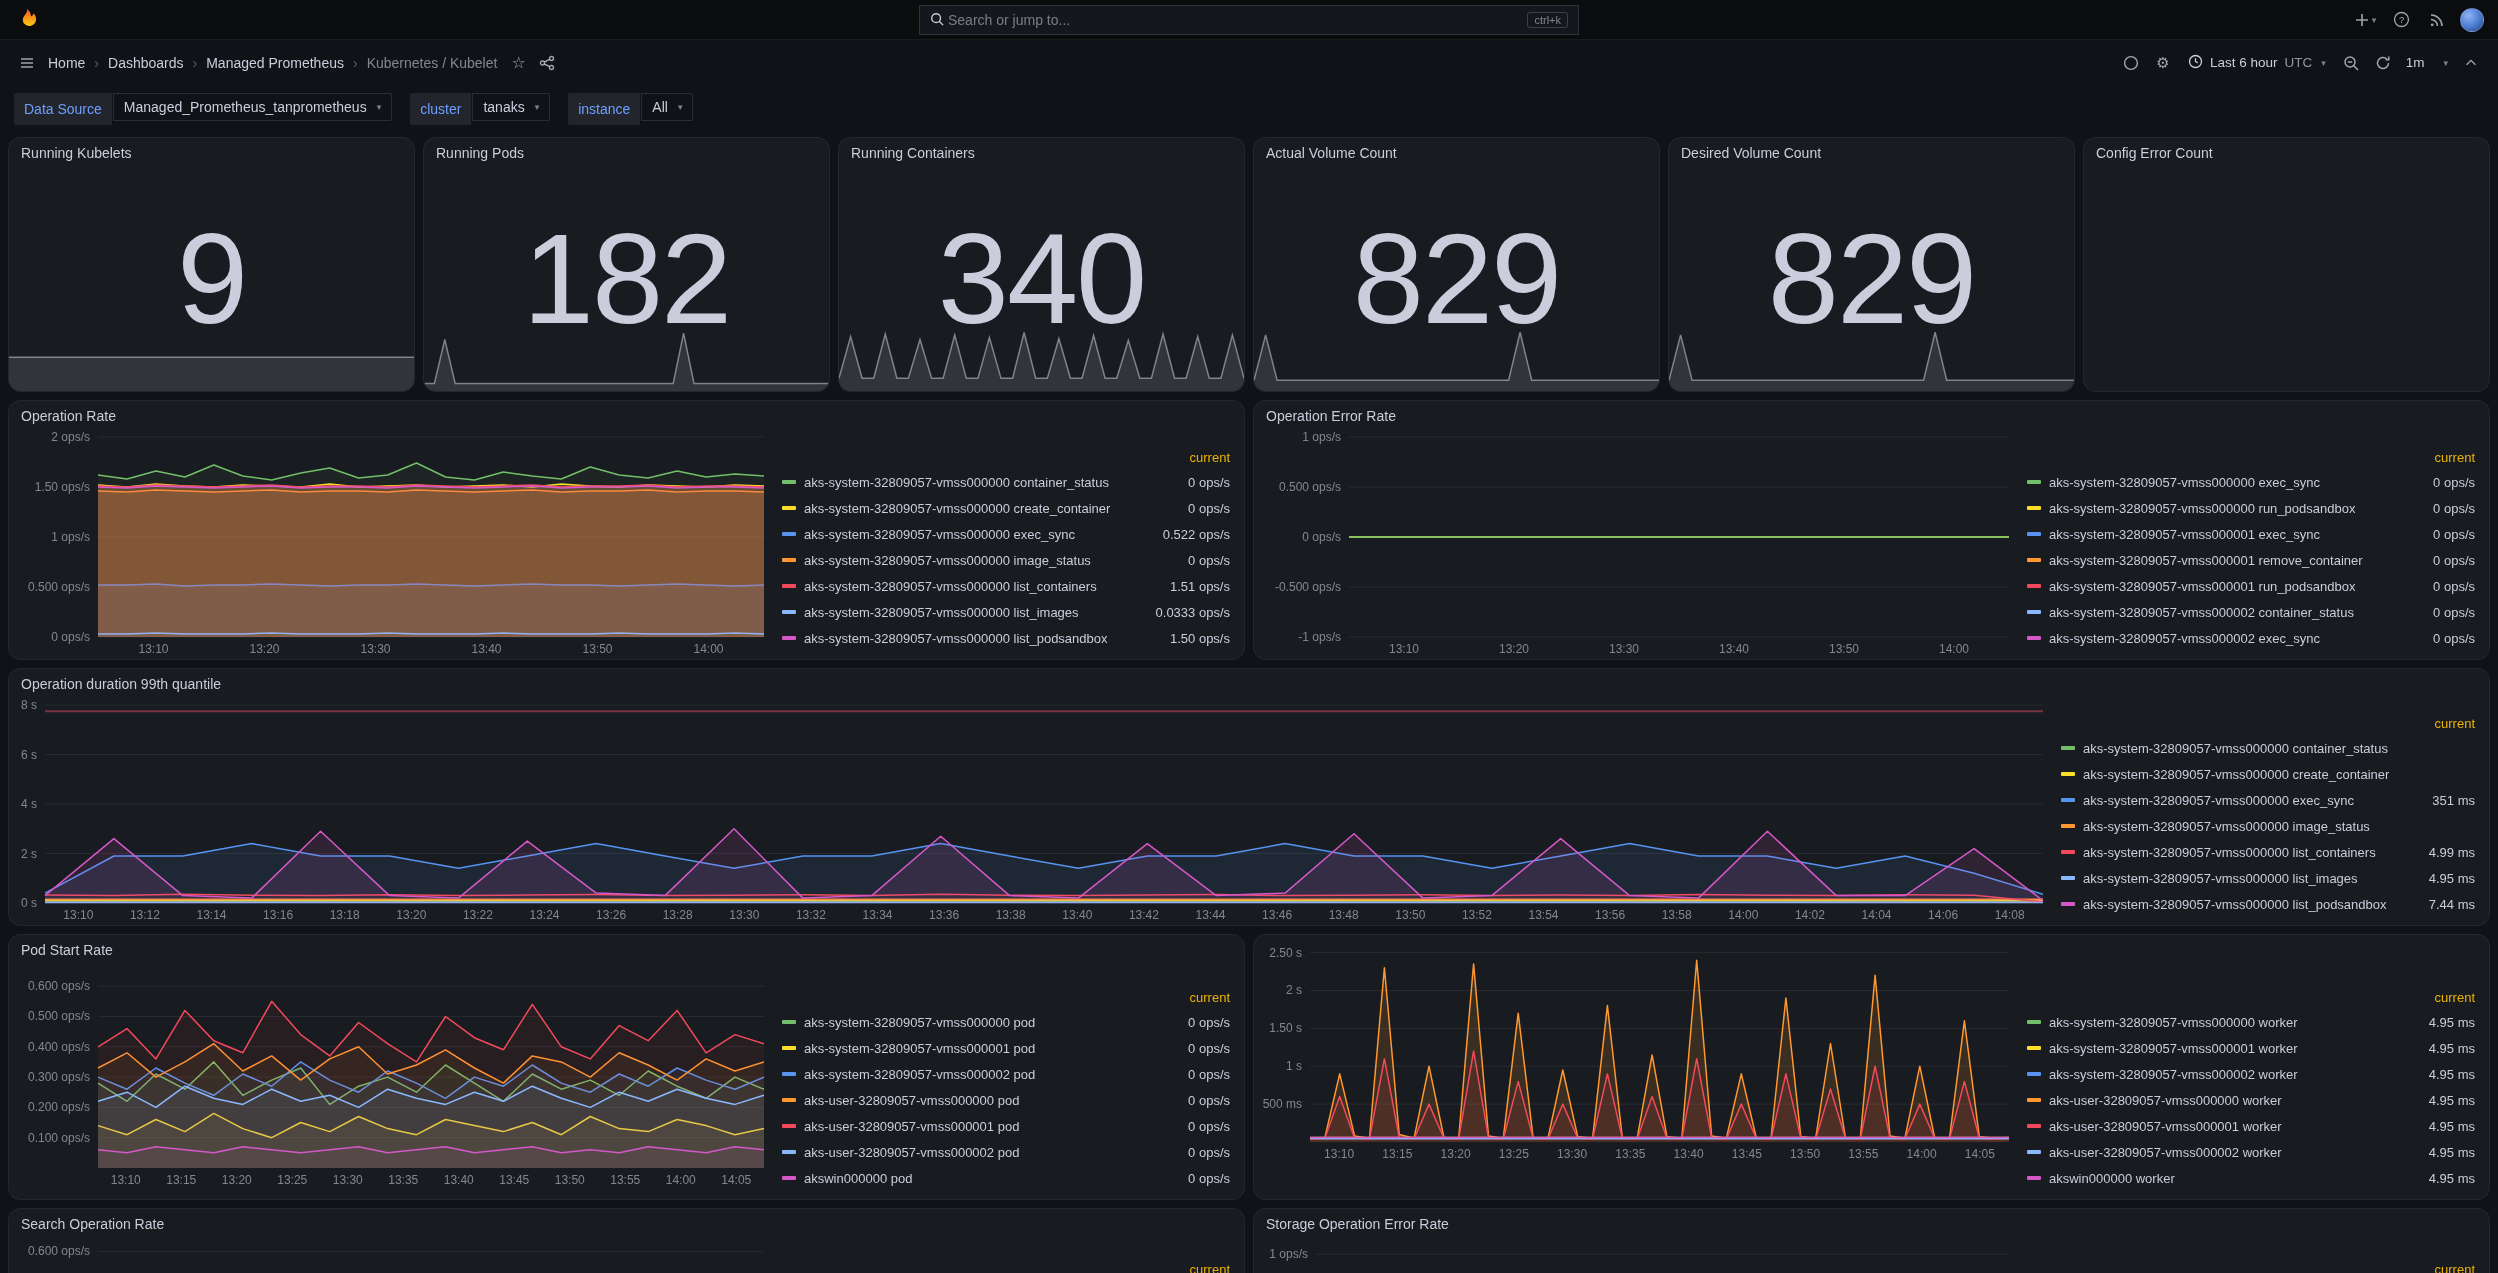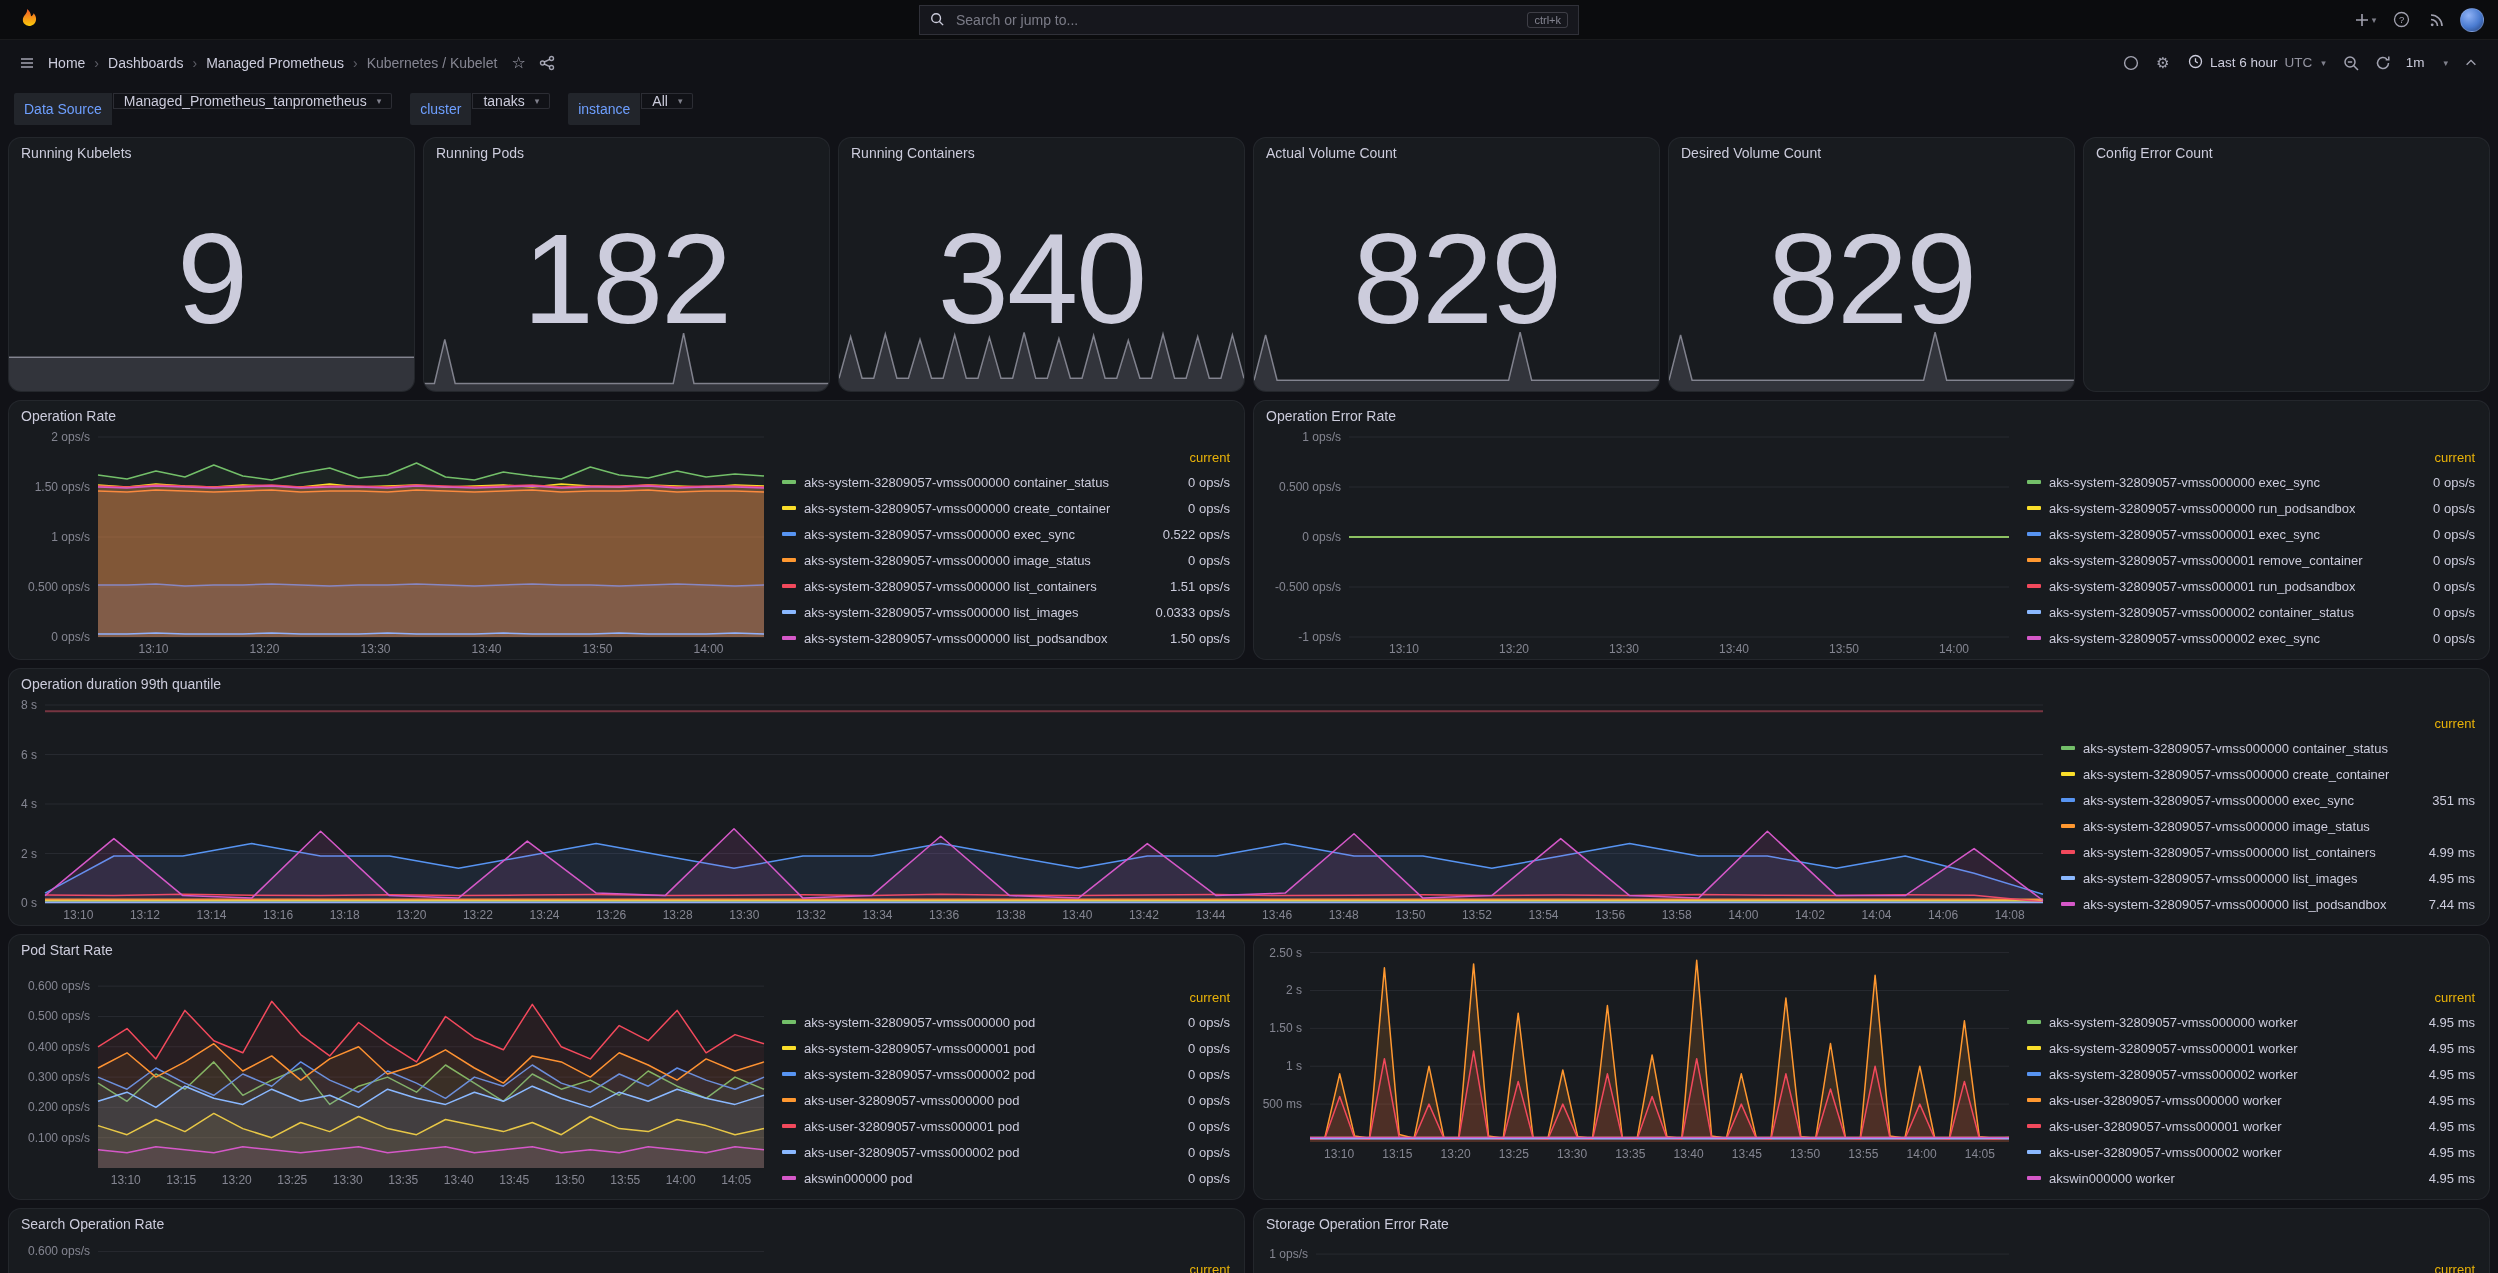--- a/index.html
+++ b/index.html
@@ -10,21 +10,21 @@
     font-family:"Liberation Sans","DejaVu Sans",sans-serif;
     font-size:13px;
   }
   button{font-family:inherit;color:inherit;background:none;border:none;cursor:pointer}
 
   
   .topnav{position:relative;height:40px;background:#0b0c0e;border-bottom:1px solid rgba(204,204,220,0.08);
     display:flex;align-items:center;padding:0 14px}
   .logo{width:26px;height:26px;display:flex;align-items:center;justify-content:center}
   .nav-center{position:absolute;left:50%;top:5px;transform:translateX(-50%);width:660px}
-  .searchbar{display:flex;align-items:center;gap:12px;height:30px;padding:0 10px;
+  .searchbar{display:flex;align-items:center;gap:4px;height:30px;padding:0 10px;
     background:#16171d;border:1px solid rgba(204,204,220,0.15);border-radius:0}
   .searchbar input{flex:1;background:transparent;border:none;outline:none;color:#ccccdc;font-size:14px}
   .searchbar input::placeholder{color:rgba(204,204,220,0.55)}
   .kbd{font-size:11px;color:rgba(204,204,220,0.6);border:1px solid rgba(204,204,220,0.22);
     border-radius:3px;padding:1px 6px;white-space:nowrap}
   .nav-right{margin-left:auto;display:flex;align-items:center;gap:10px}
   .icon-btn{display:flex;align-items:center;justify-content:center;min-width:26px;height:26px;
     color:rgba(204,204,220,0.78);border-radius:3px}
   .caret{font-size:9px;color:rgba(204,204,220,0.6);margin-left:2px}
   .avatar{width:24px;height:24px;border-radius:50%;
@@ -42,21 +42,21 @@
   .subnav-right{margin-left:auto;display:flex;align-items:center;gap:6px;color:rgba(204,204,220,0.78)}
   .timepick{display:flex;align-items:center;gap:7px;font-size:13.5px;padding:0 6px;color:#ccccdc}
   .tz{color:rgba(204,204,220,0.7)}
   .interval{display:flex;align-items:center;gap:17px;font-size:13.5px;padding:0 4px;color:#ccccdc}
 
   
   .filters{height:48px;display:flex;align-items:center;gap:18px;padding:0 14px;background:#111217}
   .filter{display:flex;align-items:stretch}
   .f-label{display:flex;align-items:center;height:32px;padding:0 10px;background:#22252b;
     color:#6e9fff;font-size:14px;border-radius:2px 0 0 2px;white-space:nowrap}
-  .f-value{display:flex;align-items:center;gap:8px;height:16px;padding:0 10px;margin-left:1px;
+  .f-value{display:flex;align-items:center;gap:8px;height:28px;padding:0 10px;margin-left:1px;
     background:#111217;border:1px solid rgba(204,204,220,0.15);border-radius:0 2px 2px 0;
     color:#ccccdc;font-size:14px;white-space:nowrap}
 
   
   .dash{padding:4px 8px 0 8px;display:flex;flex-direction:column;gap:8px}
   .row{flex:none}
   .row-stats{display:grid;grid-template-columns:repeat(6,1fr);gap:8px;height:255px}
   .row-2{display:grid;grid-template-columns:1fr 1fr;gap:8px;height:260px}
   .row-full{height:258px}
   .row-pods{display:grid;grid-template-columns:1fr 1fr;gap:8px;height:266px}

